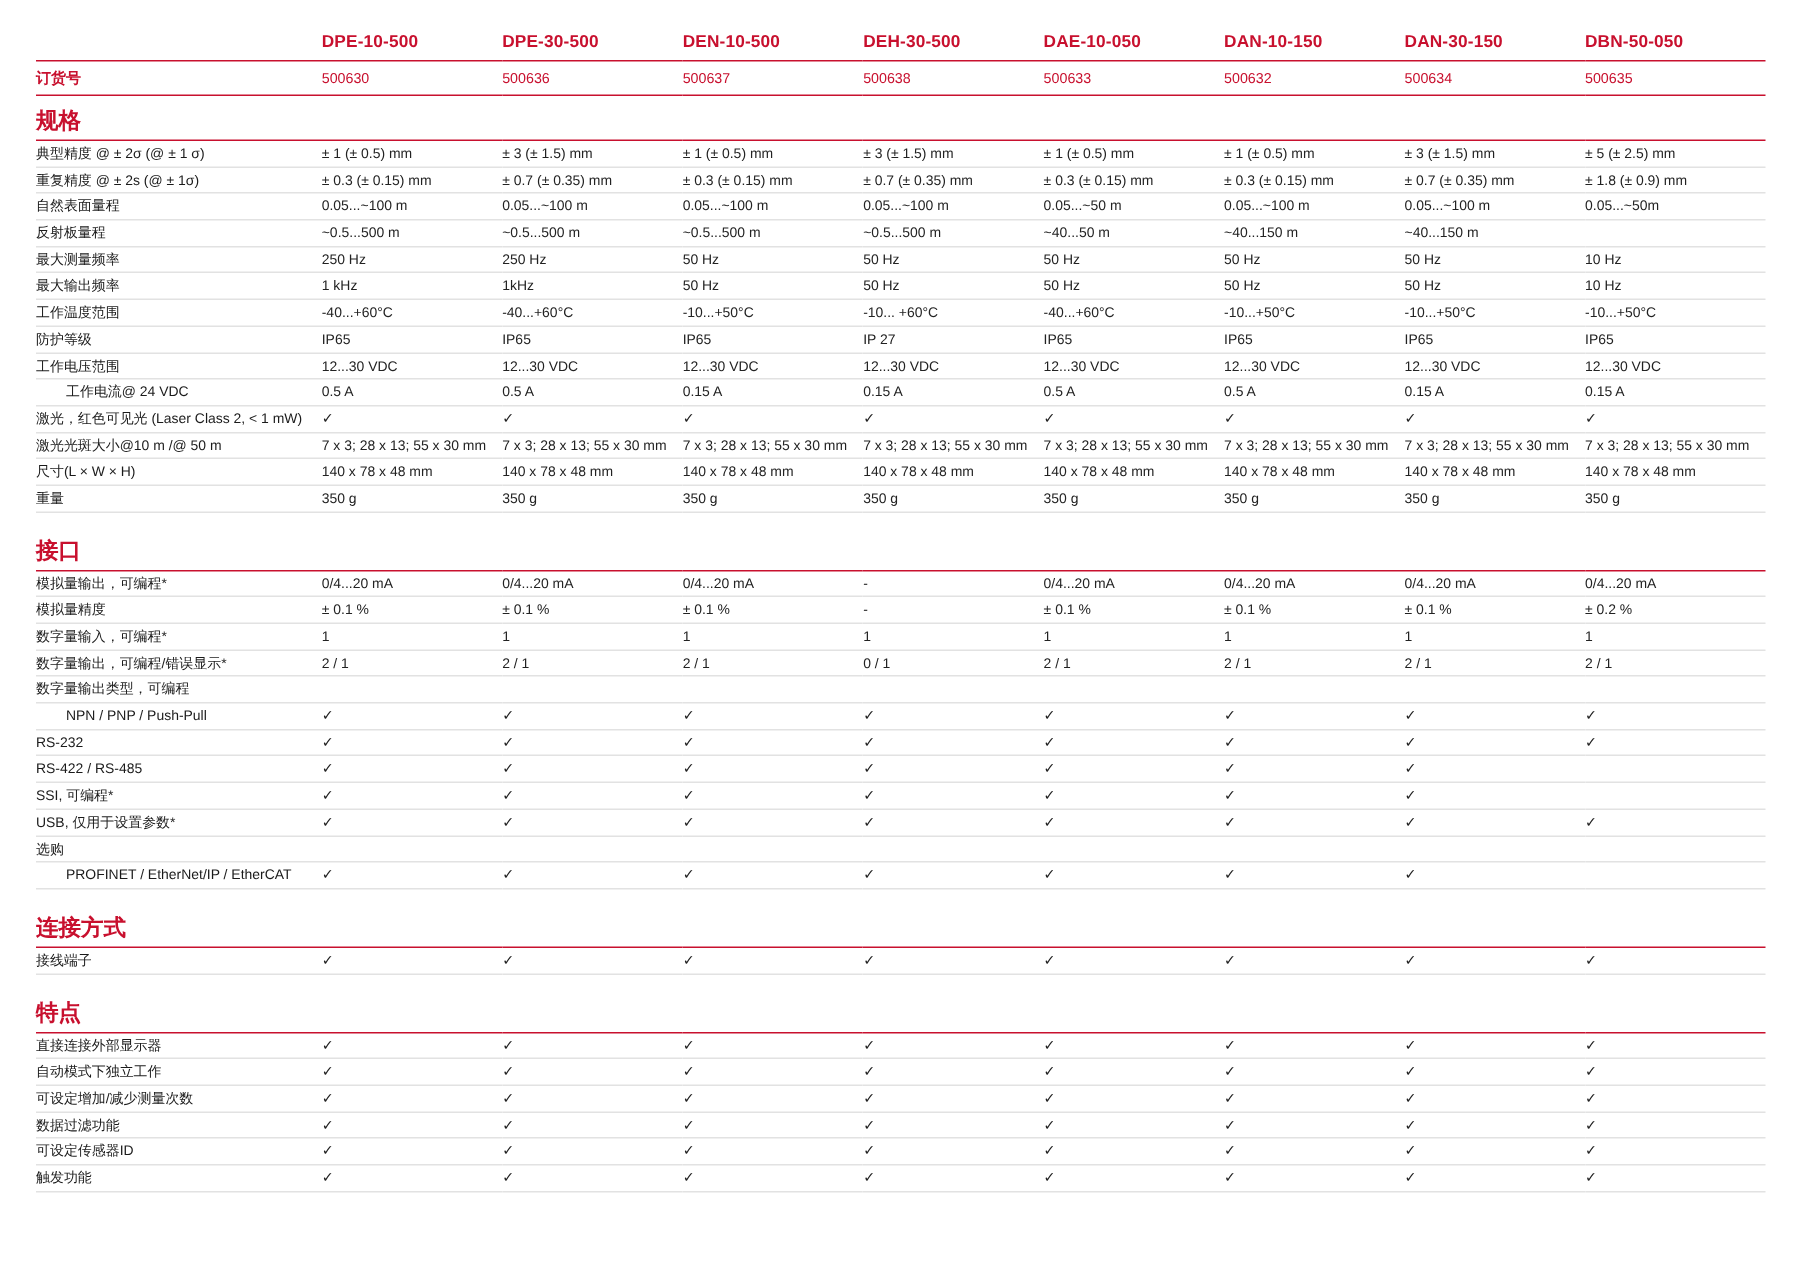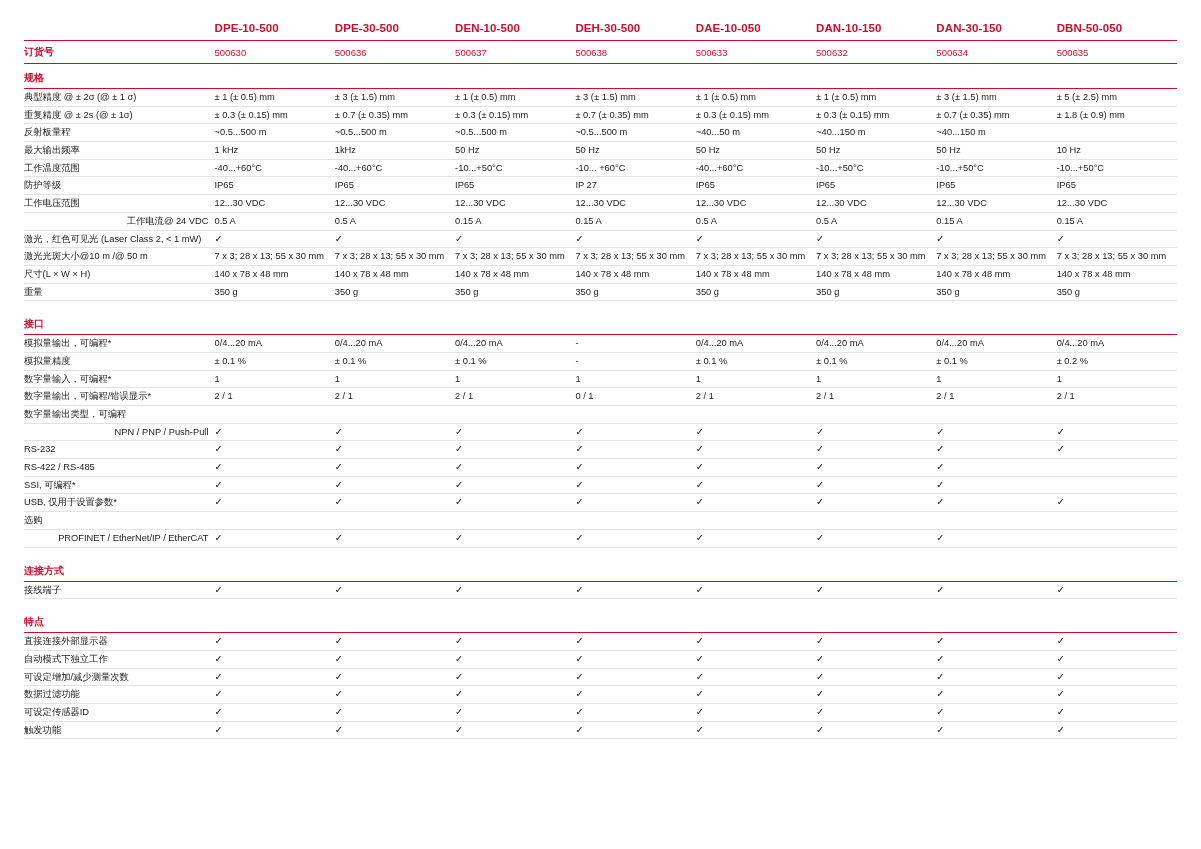--- a/index.html
+++ b/index.html
@@ -54,21 +54,21 @@
     border-bottom: 1px solid #c8102e;
   }
   tr.order-row td.label {
     font-weight: bold;
     font-size: 10px;
     color: #c8102e;
   }
 
   
   tr.section-row td {
-    font-size: 10px;
+    font-size: 15px;
     font-weight: bold;
     color: #c8102e;
     padding: 7px 0 3px 0;
     border-bottom: 1px solid #c8102e;
   }
   tr.section-row.with-gap td {
     padding-top: 16px;
     font-family: Liberation Serif, serif;
   }
 
@@ -79,21 +79,20 @@
     padding: 3px 0 3px 0;
     border-bottom: 1px solid #e2e2e2;
     line-height: 1.15;
   }
   tr.data-row td.label {
     color: #1a1a1a;
     padding-right: 6px;
   }
   tr.data-row.indent td.label {
     padding-left: 20px;
-    text-align: right;
   }
   tr.data-row td .check {
     font-size: 9.5px;
     color: #222;
     line-height: 1;
   }
 </style>
 </head>
 <body>
 
@@ -152,29 +151,51 @@
           <td>± 0.3 (± 0.15) mm</td>
           <td>± 0.7 (± 0.35) mm</td>
           <td>± 0.3 (± 0.15) mm</td>
           <td>± 0.7 (± 0.35) mm</td>
           <td>± 0.3 (± 0.15) mm</td>
           <td>± 0.3 (± 0.15) mm</td>
           <td>± 0.7 (± 0.35) mm</td>
           <td>± 1.8 (± 0.9) mm</td>
         </tr>
         <tr class="data-row">
+          <td class="label">自然表面量程</td>
+          <td>0.05...~100 m</td>
+          <td>0.05...~100 m</td>
+          <td>0.05...~100 m</td>
+          <td>0.05...~100 m</td>
+          <td>0.05...~50 m</td>
+          <td>0.05...~100 m</td>
+          <td>0.05...~100 m</td>
+          <td>0.05...~50m</td>
+        </tr>
+        <tr class="data-row">
           <td class="label">反射板量程</td>
           <td>~0.5...500 m</td>
           <td>~0.5...500 m</td>
           <td>~0.5...500 m</td>
           <td>~0.5...500 m</td>
           <td>~40...50 m</td>
           <td>~40...150 m</td>
           <td>~40...150 m</td>
           <td></td>
+        </tr>
+        <tr class="data-row">
+          <td class="label">最大测量频率</td>
+          <td>250 Hz</td>
+          <td>250 Hz</td>
+          <td>50 Hz</td>
+          <td>50 Hz</td>
+          <td>50 Hz</td>
+          <td>50 Hz</td>
+          <td>50 Hz</td>
+          <td>10 Hz</td>
         </tr>
         <tr class="data-row">
           <td class="label">最大输出频率</td>
           <td>1 kHz</td>
           <td>1kHz</td>
           <td>50 Hz</td>
           <td>50 Hz</td>
           <td>50 Hz</td>
           <td>50 Hz</td>
           <td>50 Hz</td>

